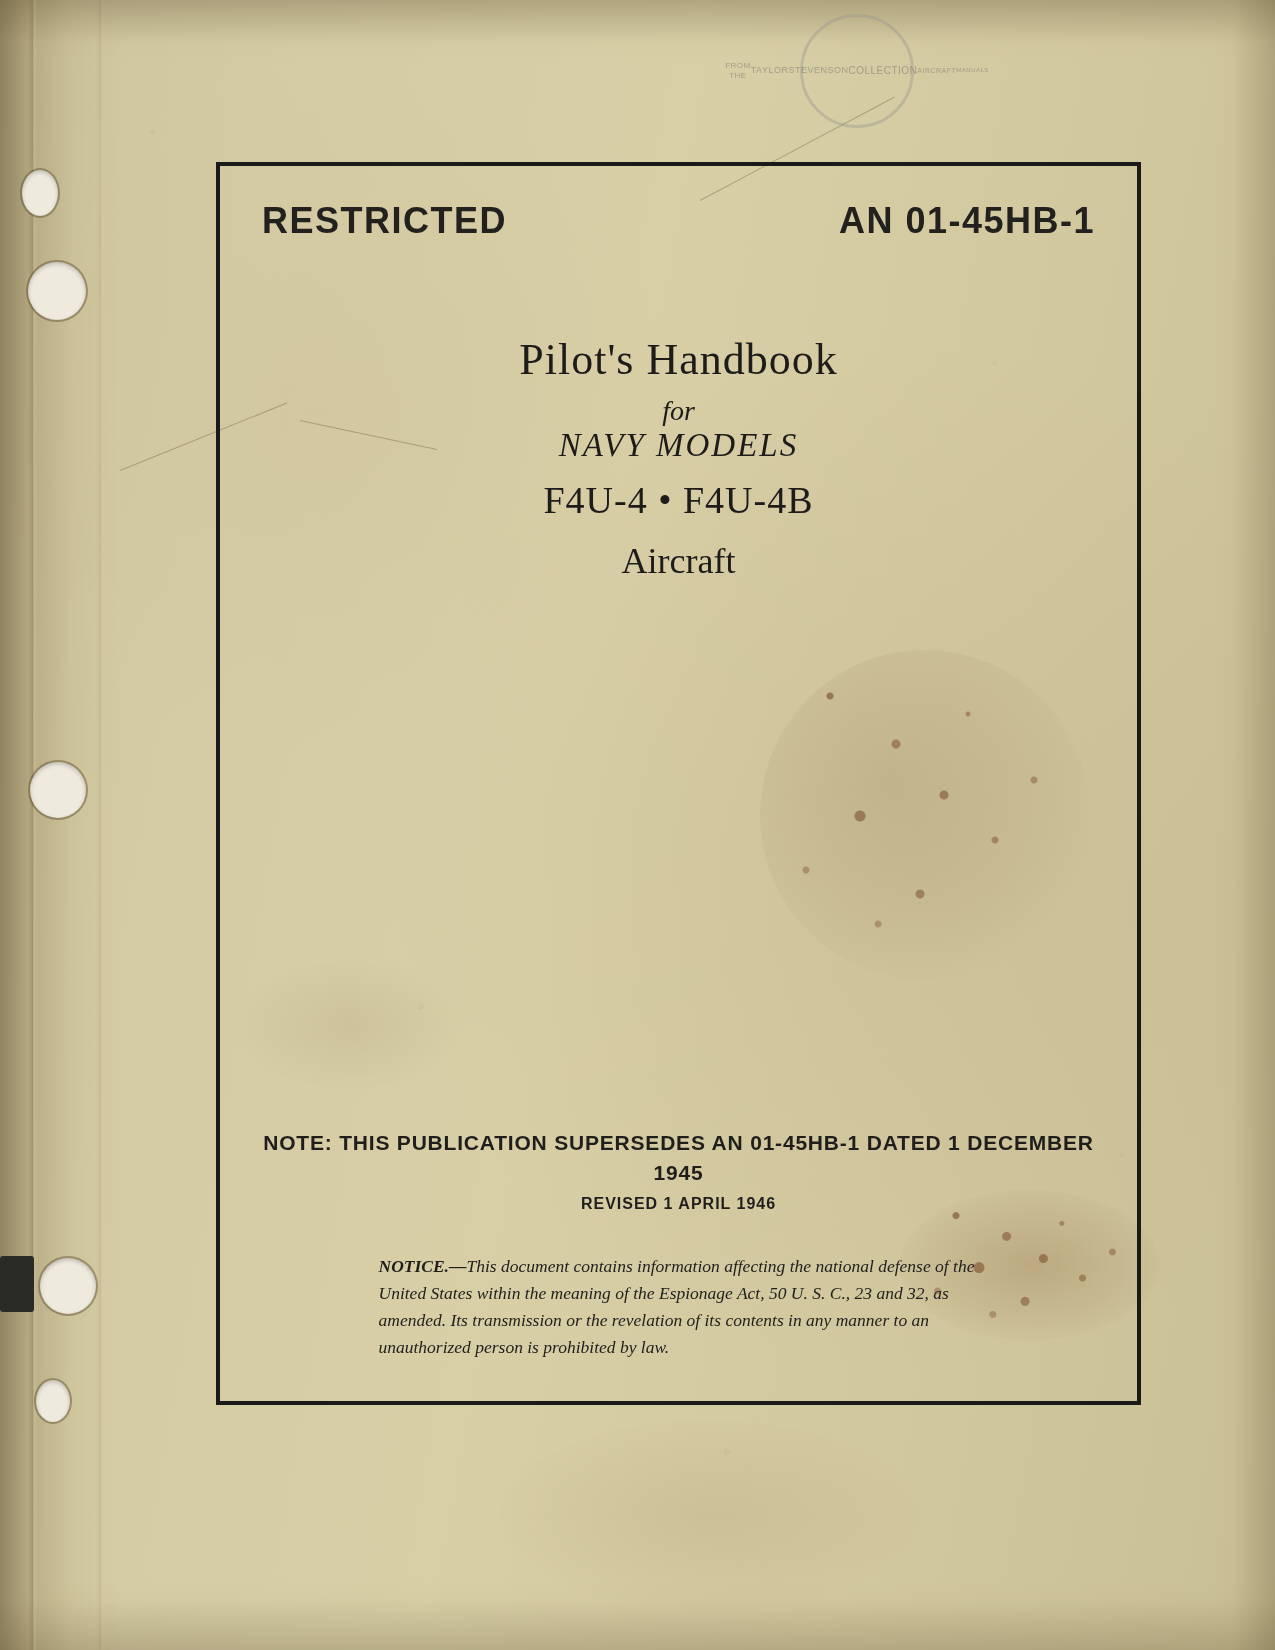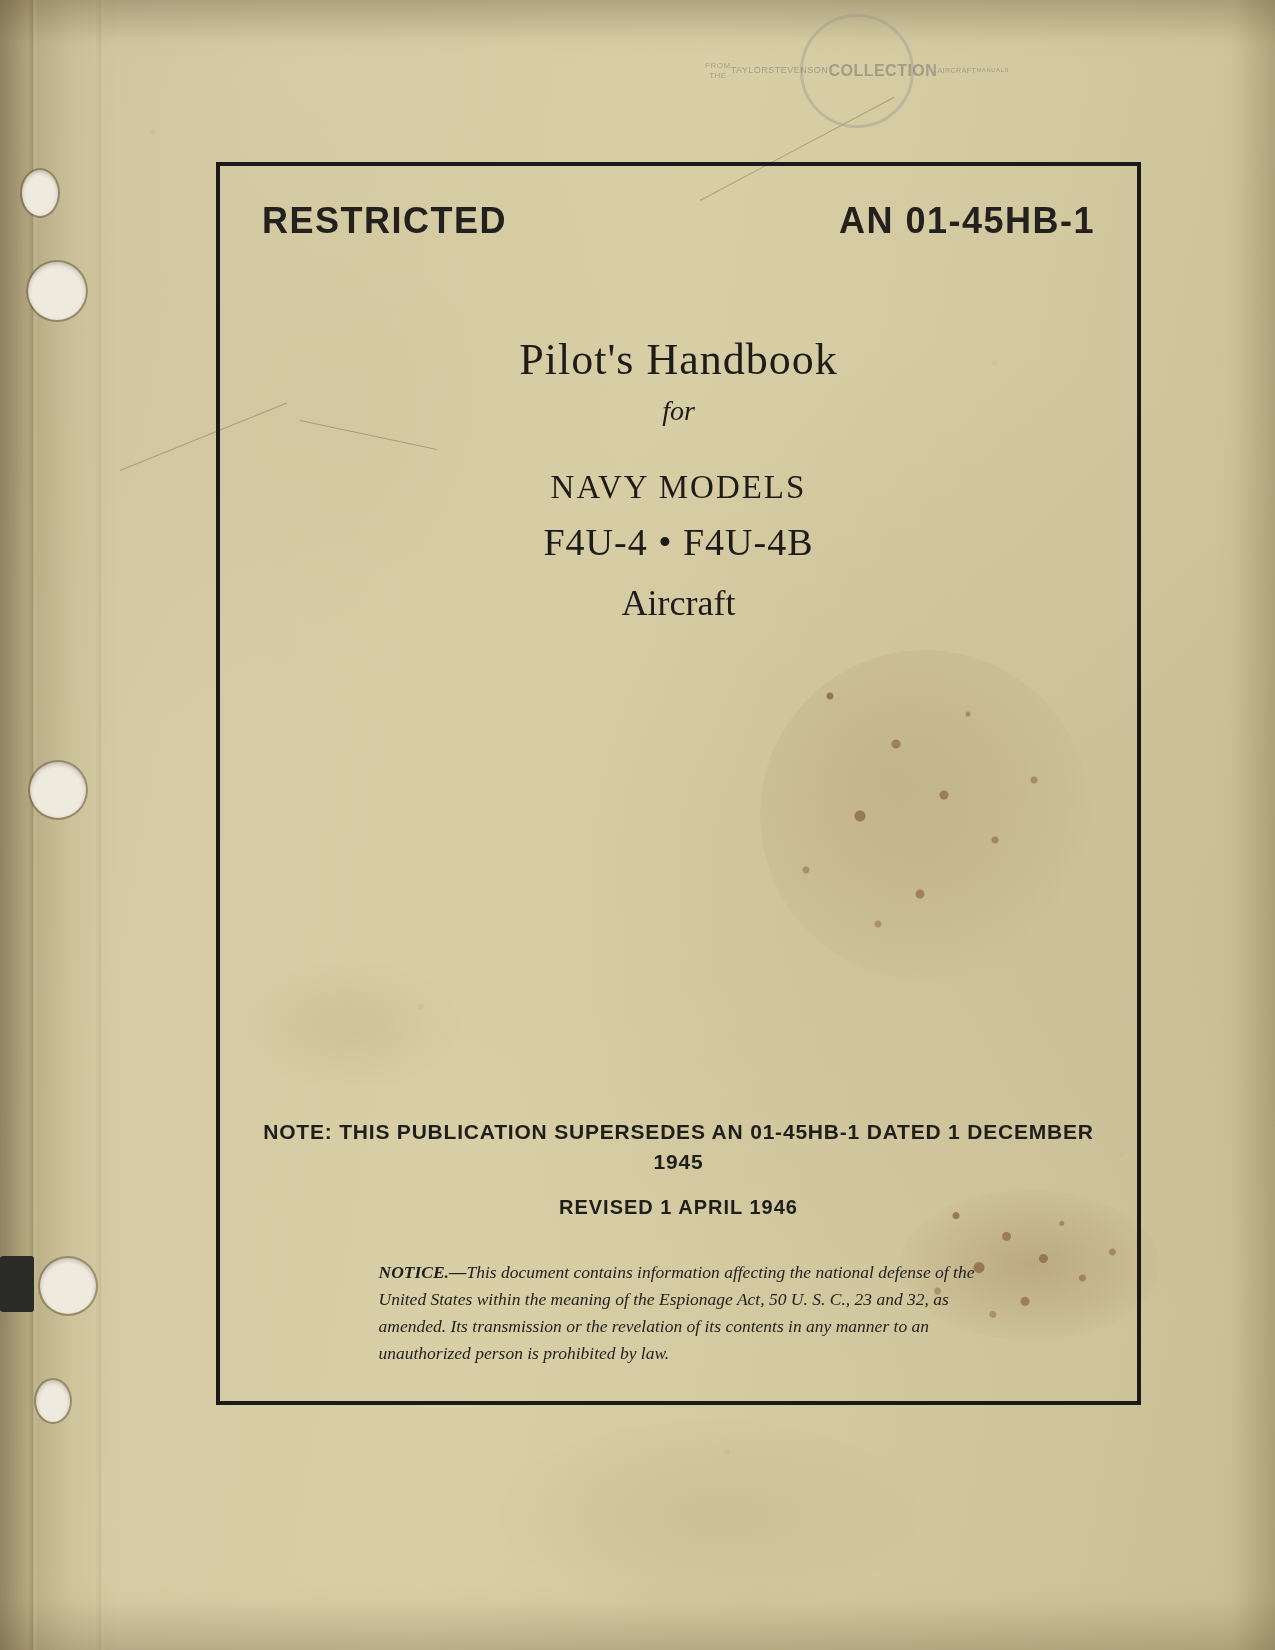--- a/index.html
+++ b/index.html
@@ -90,21 +90,21 @@
     align-items: center;
     justify-content: center;
     color: rgba(110,110,105,0.50);
     font-family: "Liberation Sans", sans-serif;
     text-align: center;
     letter-spacing: .5px;
     line-height: 1.25;
   }
   .stamp .s1 { font-size: 8px; }
   .stamp .s2 { font-size: 9px; }
-  .stamp .s3 { font-size: 16px; font-weight: bold; }
+  .stamp .s3 { font-size: 10px; font-weight: normal; }
   .stamp .s4 { font-size: 7px; }
   .stamp .s5 { font-size: 6px; }
 
   
   .rule-box {
     position: absolute;
     left: 216px; top: 162px;
     width: 925px; height: 1243px;
     border: 4px solid #1a1a18;
     box-sizing: border-box;
@@ -136,52 +136,52 @@
     letter-spacing: 1px;
     font-family: Liberation Serif, serif;
   }
   .t-for {
     font-size: 28px;
     font-style: italic;
     margin-top: 10px;
   }
   .t-models {
     font-size: 33px;
+    font-style: italic;
     letter-spacing: 2px;
-    margin-top: 42px;
   }
   .t-variants {
     font-size: 38px;
     letter-spacing: 1px;
     margin-top: 14px;
   }
   .t-aircraft {
     font-size: 36px;
     margin-top: 18px;
   }
   .bottom-block {
     position: absolute;
     left: 34px; right: 34px;
-    bottom: 34px;
+    bottom: 40px;
     text-align: center;
     color: #1f1e1b;
   }
   .note-line {
     font-family: "Liberation Sans", sans-serif;
     font-weight: bold;
     font-size: 21px;
     letter-spacing: .8px;
     line-height: 1.45;
   }
   .revised {
     font-family: "Liberation Sans", sans-serif;
     font-weight: bold;
-    font-size: 20px;
+    font-size: 16px;
     letter-spacing: 1px;
-    margin-top: 18px;
+    margin-top: 6px;
   }
   .published {
     font-family: "Liberation Sans", sans-serif;
     font-size: 18px;
     letter-spacing: .3px;
     line-height: 1.45;
     margin-top: 34px;
   }
   .notice {
     margin-top: 40px;

